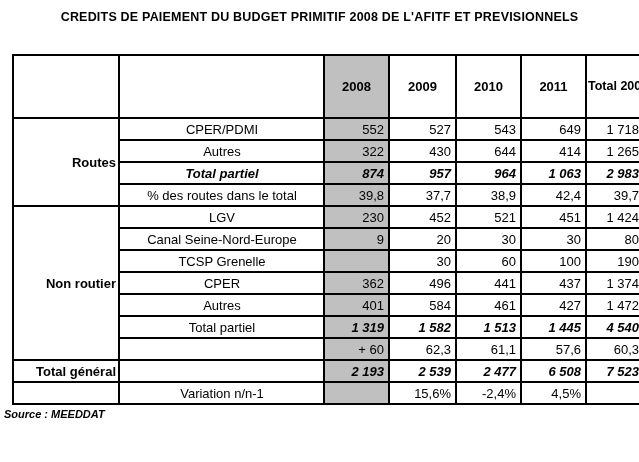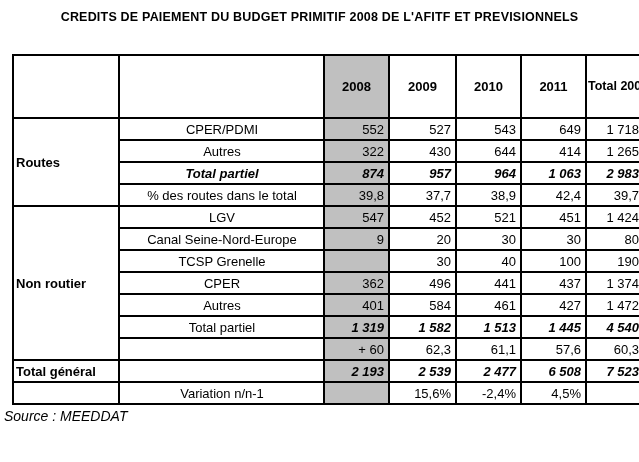--- a/index.html
+++ b/index.html
@@ -37,29 +37,30 @@
     white-space: nowrap;
   }
   .budget-table th { height: 59px; font-weight: bold; text-align: center; vertical-align: middle; }
   .budget-table td { height: 20px; vertical-align: middle; }
 
   .empty-head { border: none; background: transparent; }
   .total-head { white-space: pre-line; line-height: 15px; font-size: 12.5px; }
 
   .c2008 { background: var(--hl, #c0c0c0); }
 
-  .group-cell { font-weight: bold; text-align: left; padding: 0 2px; }
+  .group-cell { font-weight: bold; text-align: right; padding: 0 2px; }
   .label-cell { text-align: center; padding: 0 2px 0 3px; }
   .val-cell   { text-align: right; padding: 0 4px 0 2px; }
   .bi { font-weight: bold; font-style: italic; }
 
   .source {
     margin: 3px 0 0 4px;
     font-style: italic;
-    font-size: 14px;
+    font-size: 11px;
+    font-weight: bold;
   }
 </style>
 </head>
 <body>
 
 <div class="page">
   <div class="title">
     <div>CREDITS DE PAIEMENT DU BUDGET PRIMITIF 2008 DE L'AFITF ET PREVISIONNELS</div>
   </div>
 
@@ -116,39 +117,39 @@
           <td class="label-cell">% des routes dans le total</td>
           <td class="val-cell c2008">39,8</td>
           <td class="val-cell">37,7</td>
           <td class="val-cell">38,9</td>
           <td class="val-cell">42,4</td>
           <td class="val-cell">39,7</td>
         </tr>
         <tr>
           <td class="group-cell" rowspan="7">Non routier</td>
           <td class="label-cell">LGV</td>
-          <td class="val-cell c2008">547</td>
+          <td class="val-cell c2008">230</td>
           <td class="val-cell">452</td>
           <td class="val-cell">521</td>
           <td class="val-cell">451</td>
           <td class="val-cell">1 424</td>
         </tr>
         <tr>
           <td class="label-cell">Canal Seine-Nord-Europe</td>
           <td class="val-cell c2008">9</td>
           <td class="val-cell">20</td>
           <td class="val-cell">30</td>
           <td class="val-cell">30</td>
           <td class="val-cell">80</td>
         </tr>
         <tr>
           <td class="label-cell">TCSP Grenelle</td>
           <td class="val-cell c2008"></td>
           <td class="val-cell">30</td>
-          <td class="val-cell">40</td>
+          <td class="val-cell">60</td>
           <td class="val-cell">100</td>
           <td class="val-cell">190</td>
         </tr>
         <tr>
           <td class="label-cell">CPER</td>
           <td class="val-cell c2008">362</td>
           <td class="val-cell">496</td>
           <td class="val-cell">441</td>
           <td class="val-cell">437</td>
           <td class="val-cell">1 374</td>

